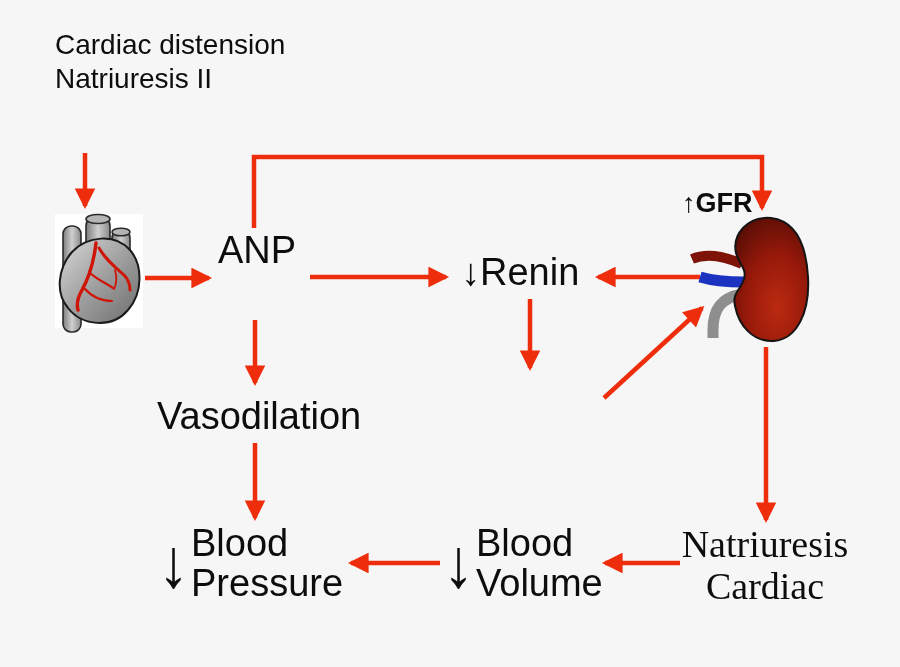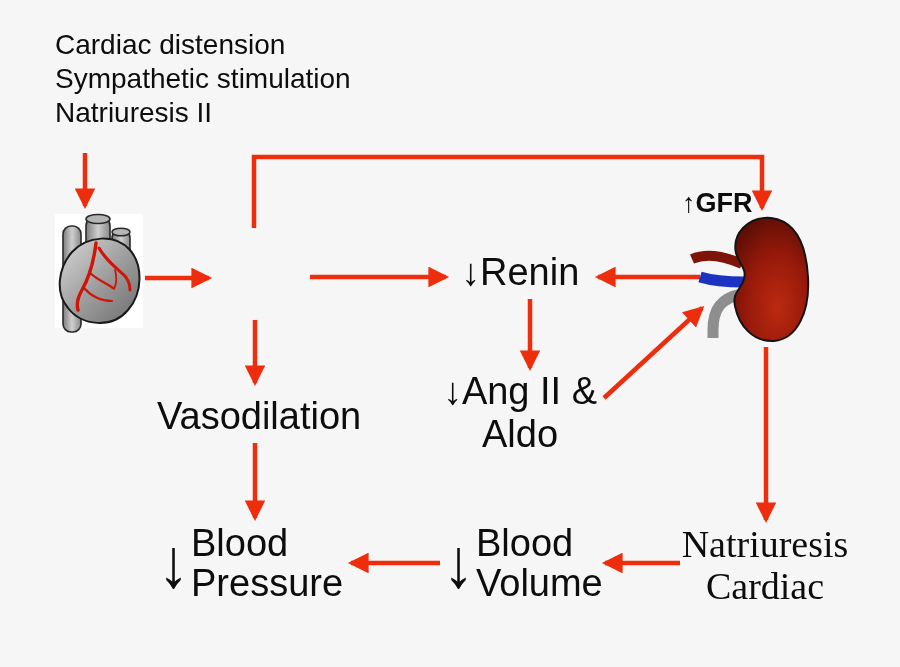--- a/index.html
+++ b/index.html
@@ -91,35 +91,31 @@
     <g>
       <path d="M742,264 C724,256 706,253 692,259" stroke="#7e1407" stroke-width="10" fill="none"></path>
       <path d="M744,282 C724,282 710,280 700,277" stroke="#1c33c2" stroke-width="11" fill="none"></path>
       <path d="M742,294 C721,298 713,309 713,330 L713,338" stroke="#8e8e8e" stroke-width="11" fill="none"></path>
       <path d="M771,218 C747,216 732,235 736,253 C739,265 747,268 744,279 C741,290 732,292 735,306 C739,326 753,342 774,341 C797,339 810,312 808,277 C806,242 795,221 771,218 Z" fill="url(#kidneyGrad)" stroke="#141414" stroke-width="2"></path>
     </g>
   </svg>
 
   <div class="label small stimuli">
     <div>Cardiac distension</div>
-    <div>Sympathetic stimulation</div>
     <div>Natriuresis II</div>
   </div>
 
   <div class="label big center anpbnp">
+    <div>ANP</div>
   </div>
 
   <div class="label big renin">↓Renin</div>
 
   <div class="label gfr">↑GFR</div>
 
-  <div class="label big center angaldo">
-    <div>↓Ang II &amp;</div>
-    <div>Aldo</div>
-  </div>
 
   <div class="label big vasodilation">Vasodilation</div>
 
   <div class="two-line-block bp-block">
     <span class="tall-arrow">↓</span>
     <span class="tl-text">
       <div>Blood</div>
       <div>Pressure</div>
     </span>
   </div>

